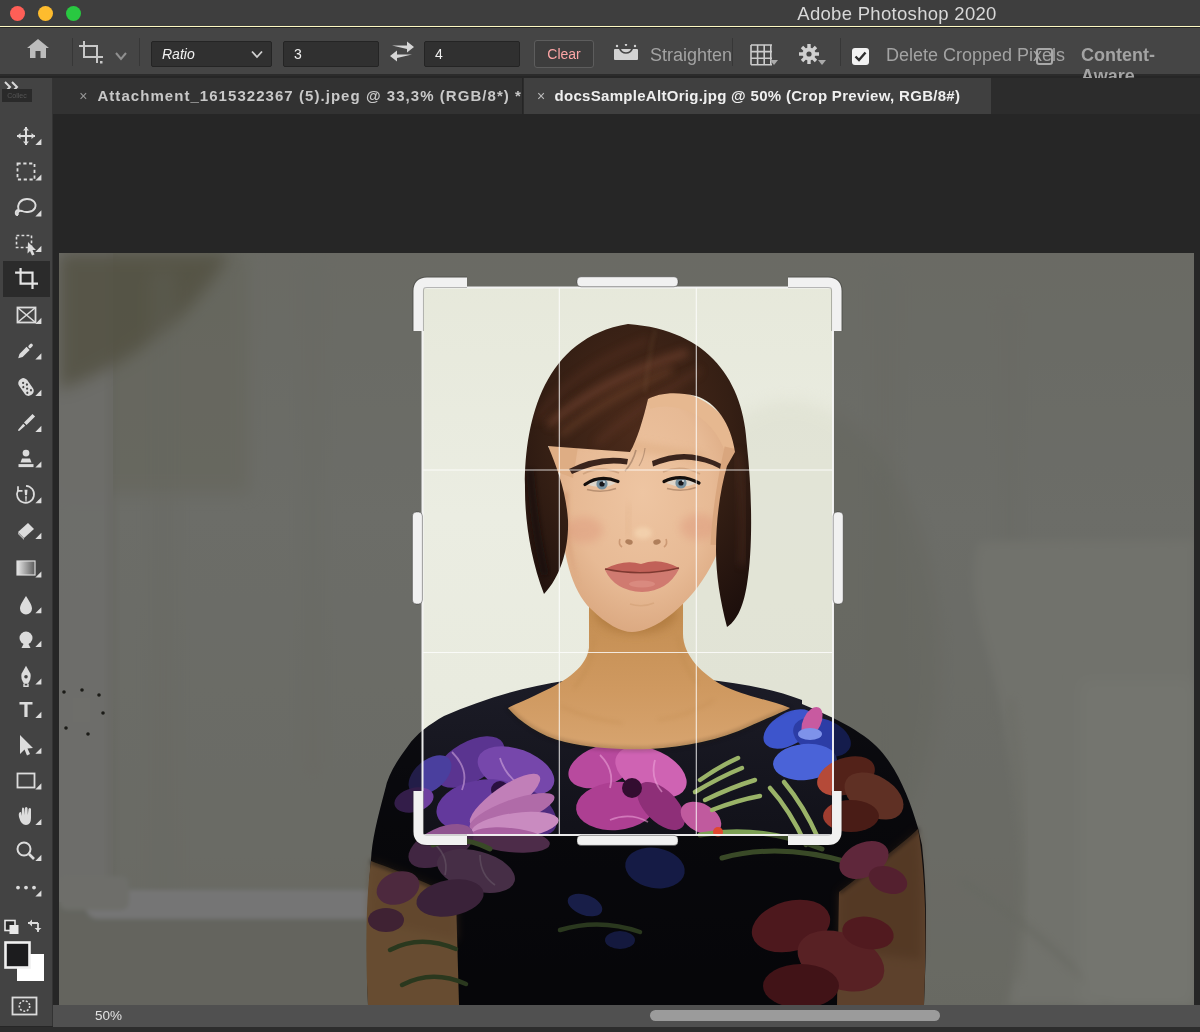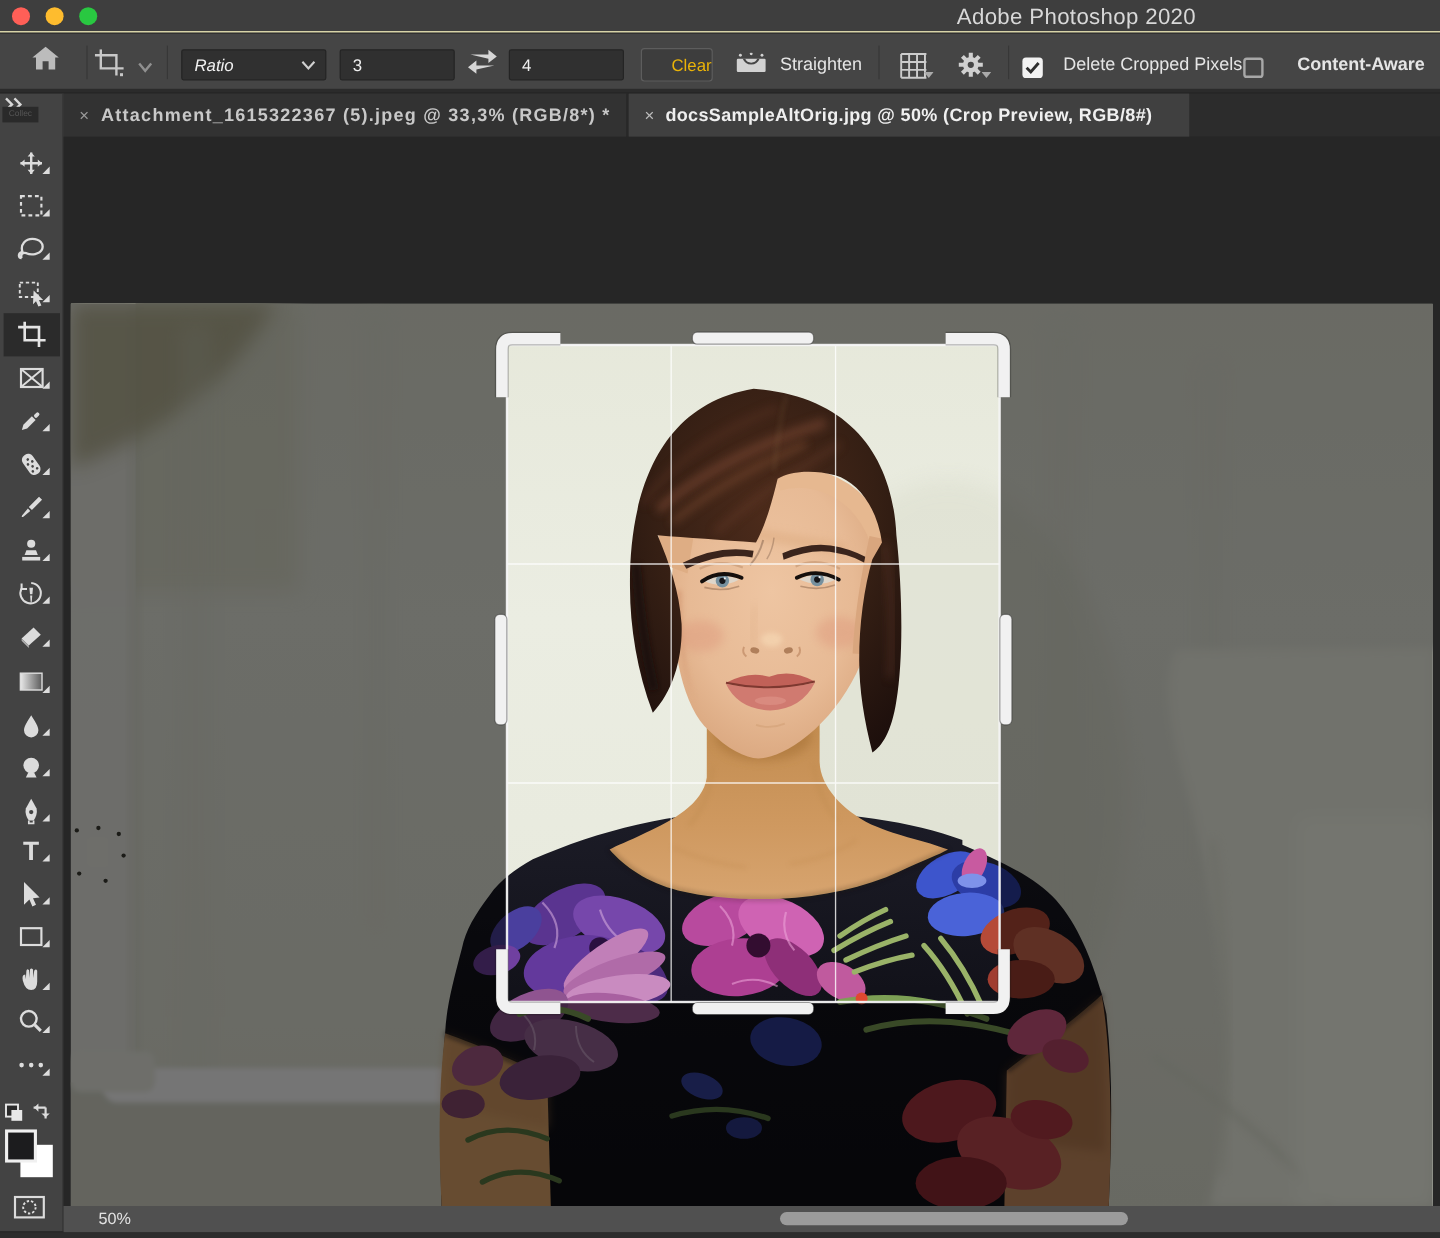--- a/index.html
+++ b/index.html
@@ -12,22 +12,22 @@
   #title { position:absolute; top:3px; left:787px; width:220px; text-align:center;
     color:#d8d8d8; font-size:18.5px; letter-spacing:0.3px; }
   #optionsbar { position:absolute; left:0; top:28px; width:1200px; height:48px;
     background:#454545; border-bottom:2px solid #2b2b2b; }
   .sep { position:absolute; top:10px; width:1px; height:28px; background:#373737; }
   .obox { position:absolute; top:13px; height:26px; background:#303030;
     border:1px solid #242424; border-radius:2px; color:#f0f0f0; font-size:14px;
     line-height:24px; padding-left:10px; }
   #clearbtn { position:absolute; left:534px; top:12px; width:60px; height:28px;
     background:#3d3d3d; border:1px solid #5d5d5d; border-radius:3px;
-    color:#eab308; font-size:14px; text-align:right; line-height:26px; }
-  .olabel { position:absolute; top:17px; color:#e5e5e5; font-size:15px; }
+    color:#fca5a5; font-size:14px; text-align:center; line-height:26px; }
+  .olabel { position:absolute; top:17px; color:#a3a3a3; font-size:18px; }
   .cb { position:absolute; top:20px; width:17px; height:17px; border-radius:3px; }
   #tabbar { position:absolute; left:0; top:78px; width:1200px; height:36px; background:#2c2c2c; }
   .tab { position:absolute; top:0; height:36px; font-size:15px; font-weight:bold;
     line-height:36px; white-space:nowrap; }
   .tabx { display:inline-block; margin:0 9px 0 13px; font-weight:normal; font-size:14px; }
   #toolbar { position:absolute; left:0; top:78px; width:53px; height:948px;
     background:#434343; border-right:1px solid #333; }
   #canvas { position:absolute; left:53px; top:114px; width:1147px; height:891px;
     background:#262626; }
   #statusbar { position:absolute; left:53px; top:1005px; width:1147px; height:22px;
@@ -122,21 +122,21 @@
       <path d="M3.5 8.5 L7 12 L13.5 4.5" stroke="#2e2e2e" stroke-width="2.4" fill="none"></path>
     </svg>
   </div>
   <div class="olabel" style="left:876px;margin-left:10px;">Delete Cropped Pixels</div>
 
   <div class="cb" style="left:1036px; border:2px solid #a8a8a8;"></div>
   <div class="olabel" style="left:1081px;font-weight:bold;">Content-Aware</div>
 </div>
 
 <div id="tabbar">
-  <div class="tab" style="left:53px; width:470px; background:#323232; color:#c8c8c8; border-right:1px solid #252525; letter-spacing:1.05px;">
+  <div class="tab" style="left:53px; width:470px; background:#323232; color:#c8c8c8; border-right:1px solid #252525; letter-spacing:1.05px;text-align:right;">
     <span class="tabx" style="color:#9a9a9a;">×</span>Attachment_1615322367 (5).jpeg @ 33,3% (RGB/8*) *
   </div>
   <div class="tab" style="left:524px; width:467px; background:#404040; color:#efefef; letter-spacing:0.3px;">
     <span class="tabx" style="color:#bdbdbd;">×</span>docsSampleAltOrig.jpg @ 50% (Crop Preview, RGB/8#)
   </div>
 </div>
 
 <div id="toolbar">
   <svg class="abs" style="left:3px;top:3px;" width="18" height="12" viewBox="0 0 18 12">
     <g stroke="#d8d8d8" stroke-width="2" fill="none">
@@ -563,16 +563,16 @@
   </g>
   <g fill="#f1f1f1" stroke="rgba(30,30,30,0.4)" stroke-width="1">
     <rect x="577" y="276.8" width="101" height="10" rx="4"></rect>
     <rect x="577" y="835.4" width="101" height="10" rx="4"></rect>
     <rect x="412.4" y="512" width="10" height="92" rx="4"></rect>
     <rect x="833.2" y="512" width="10" height="92" rx="4"></rect>
   </g>
 </svg>
 
 <div id="statusbar">
-  <div class="abs" style="left:29px;top:3px;">50%</div>
+  <div class="abs" style="left:42px;top:3px;">50%</div>
   <div id="scrollthumb"></div>
 </div>
 <div id="bottomstrip"></div>
 
 </body></html>

